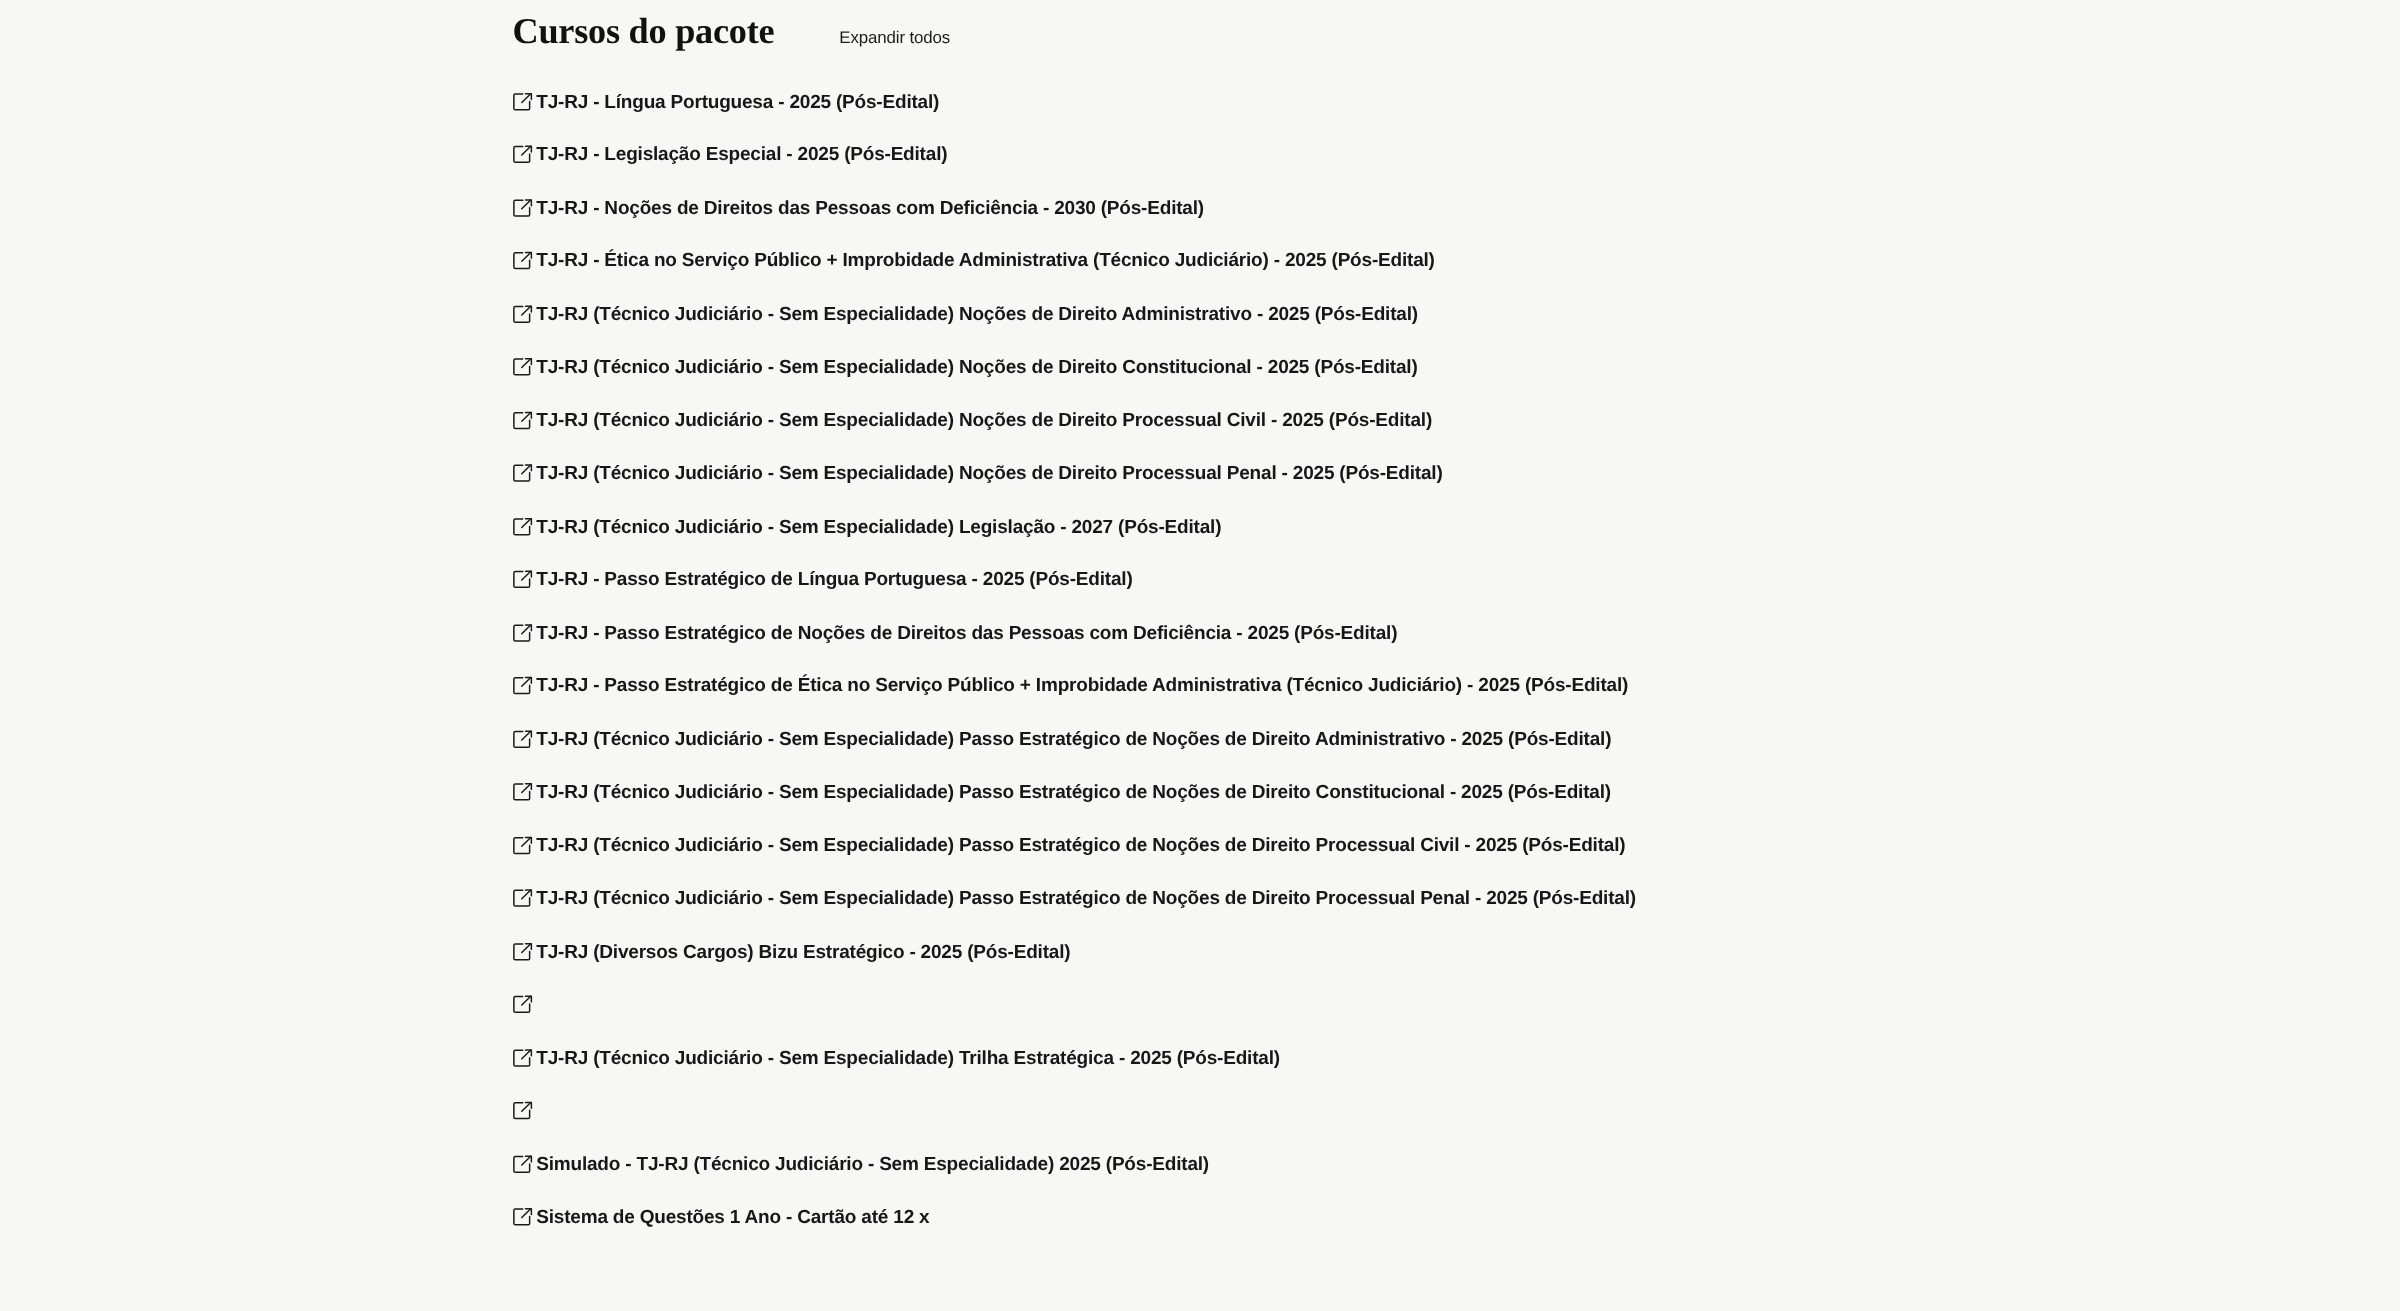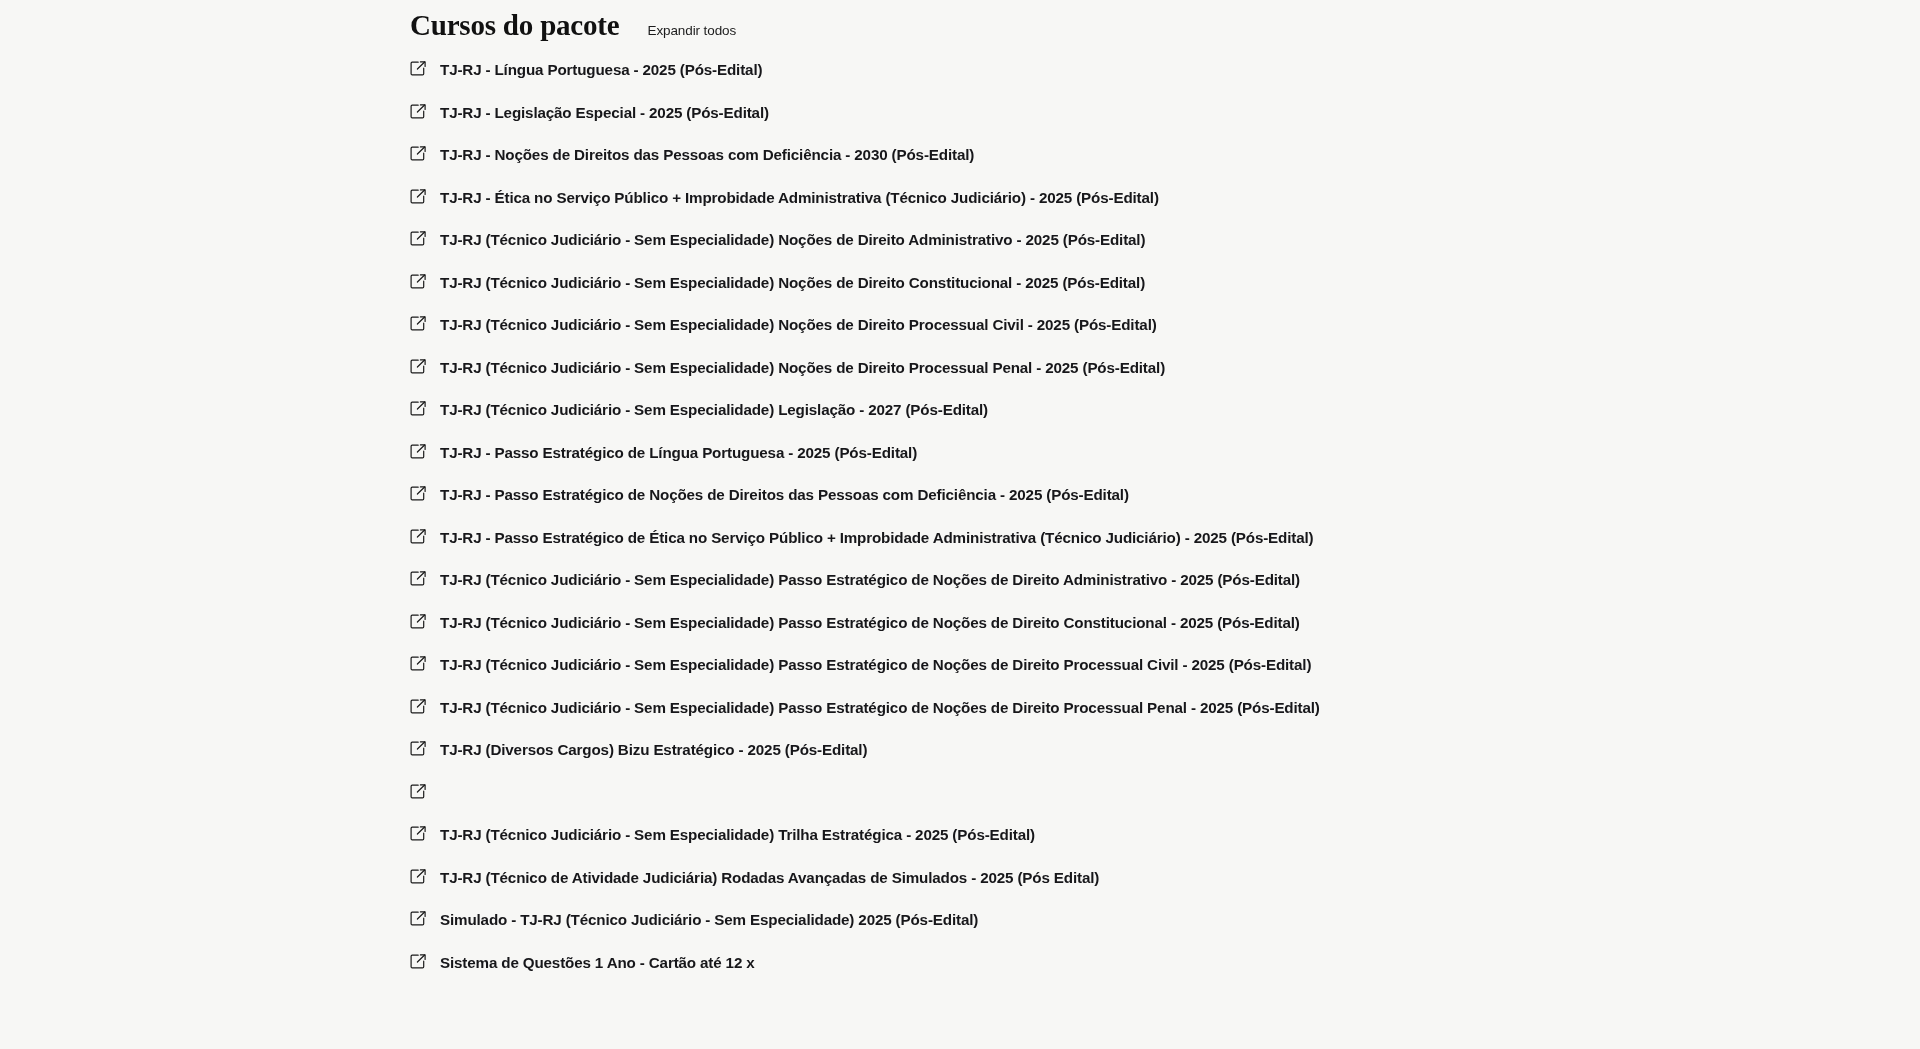--- a/index.html
+++ b/index.html
@@ -24,21 +24,21 @@
   }
   .content {
     position: absolute;
     left: 410px;
     top: 0;
     width: 1100px;
   }
   .header-row {
     display: flex;
     align-items: baseline;
-    gap: 28px;
+    gap: 52px;
     padding-top: 8px;
     height: 52px;
   }
   .page-title {
     font-family: "Liberation Serif", serif;
     font-size: 29px;
     font-weight: bold;
     letter-spacing: -0.2px;
     color: #111111;
     margin: 0;
@@ -55,22 +55,22 @@
     letter-spacing: -0.1px;
   }
 
   .course-list {
     margin: 0;
     padding: 0;
     list-style: none;
   }
   .course-item {
     display: flex;
-    align-items: flex-start;
-    gap: 13px;
+    align-items: center;
+    gap: 2px;
     height: 42.5px;
     cursor: pointer;
   }
   .expand-icon {
     flex: 0 0 auto;
     width: 17px;
     height: 17px;
     position: relative;
     display: inline-block;
   }
@@ -287,21 +287,20 @@
     <span class="course-label">TJ-RJ (Técnico Judiciário - Sem Especialidade) Trilha Estratégica - 2025 (Pós-Edital)</span>
   </li>
         <li class="course-item">
     <span class="expand-icon">
       <svg width="17" height="17" viewBox="0 0 17 17" aria-hidden="true">
         <path d="M8.2 2.2 H2.2 A1.1 1.1 0 0 0 1.1 3.3 V13.7 A1.1 1.1 0 0 0 2.2 14.8 H12.6 A1.1 1.1 0 0 0 13.7 13.7 V8.2" fill="none" stroke="#1a1a1a" stroke-width="1.2" stroke-linecap="round" stroke-linejoin="round"></path>
         <path d="M7.4 9.0 L14.6 2.0" fill="none" stroke="#1a1a1a" stroke-width="1.2" stroke-linecap="round"></path>
         <path d="M10.4 1.9 H15.1 V6.5" fill="none" stroke="#1a1a1a" stroke-width="1.2" stroke-linecap="round" stroke-linejoin="round"></path>
       </svg>
     </span>
-    <span class="course-label">TJ-RJ (Técnico de Atividade Judiciária) Rodadas Avançadas de Simulados - 2025 (Pós Edital)</span>
   </li>
         <li class="course-item">
     <span class="expand-icon">
       <svg width="17" height="17" viewBox="0 0 17 17" aria-hidden="true">
         <path d="M8.2 2.2 H2.2 A1.1 1.1 0 0 0 1.1 3.3 V13.7 A1.1 1.1 0 0 0 2.2 14.8 H12.6 A1.1 1.1 0 0 0 13.7 13.7 V8.2" fill="none" stroke="#1a1a1a" stroke-width="1.2" stroke-linecap="round" stroke-linejoin="round"></path>
         <path d="M7.4 9.0 L14.6 2.0" fill="none" stroke="#1a1a1a" stroke-width="1.2" stroke-linecap="round"></path>
         <path d="M10.4 1.9 H15.1 V6.5" fill="none" stroke="#1a1a1a" stroke-width="1.2" stroke-linecap="round" stroke-linejoin="round"></path>
       </svg>
     </span>
     <span class="course-label">Simulado - TJ-RJ (Técnico Judiciário - Sem Especialidade) 2025 (Pós-Edital)</span>

